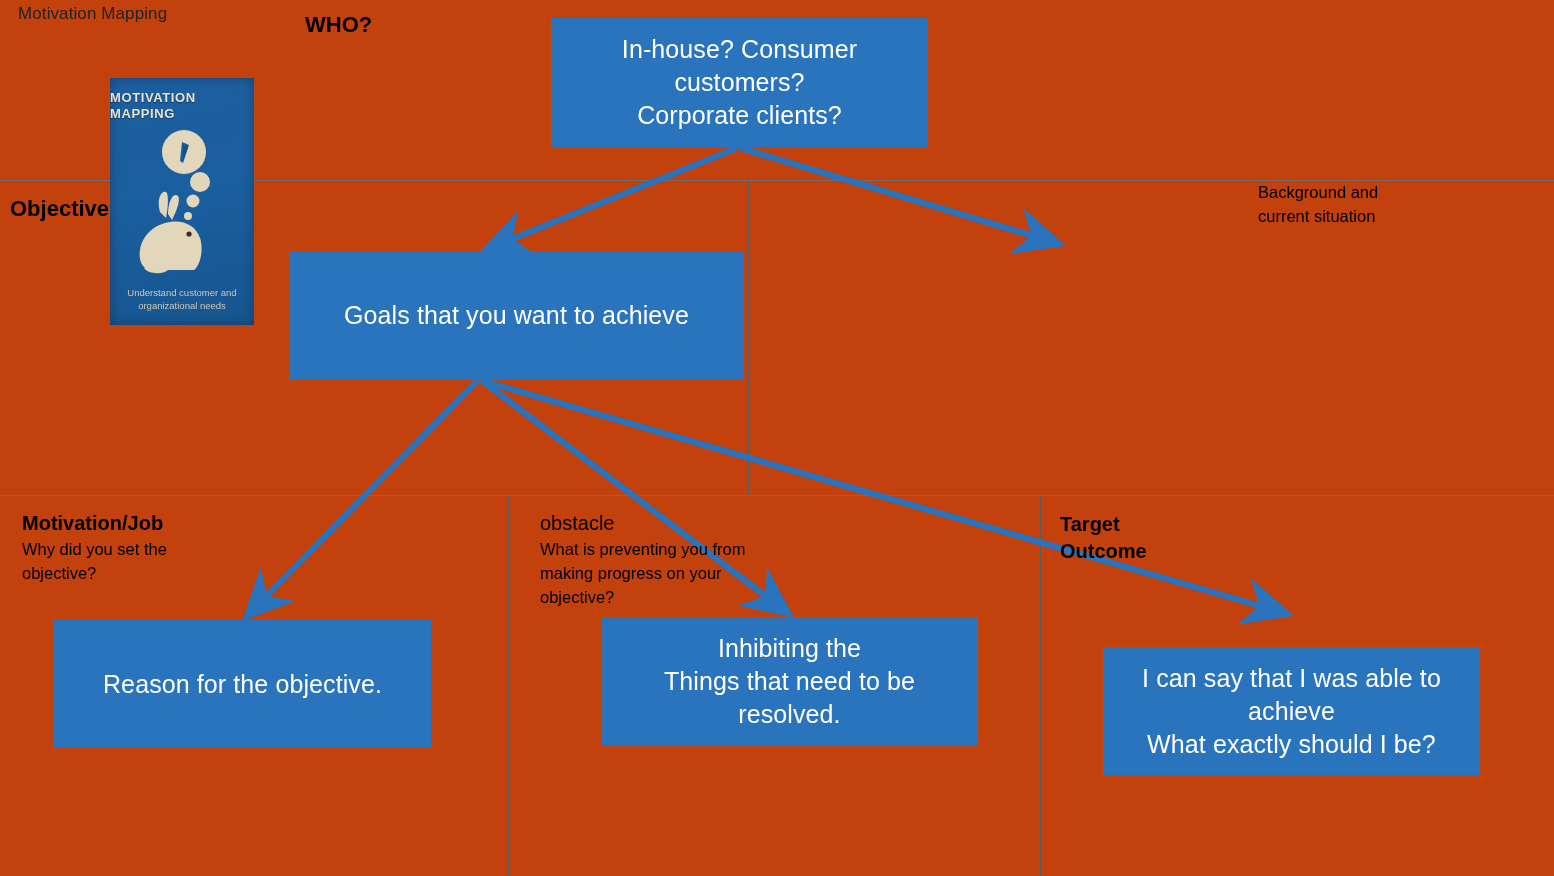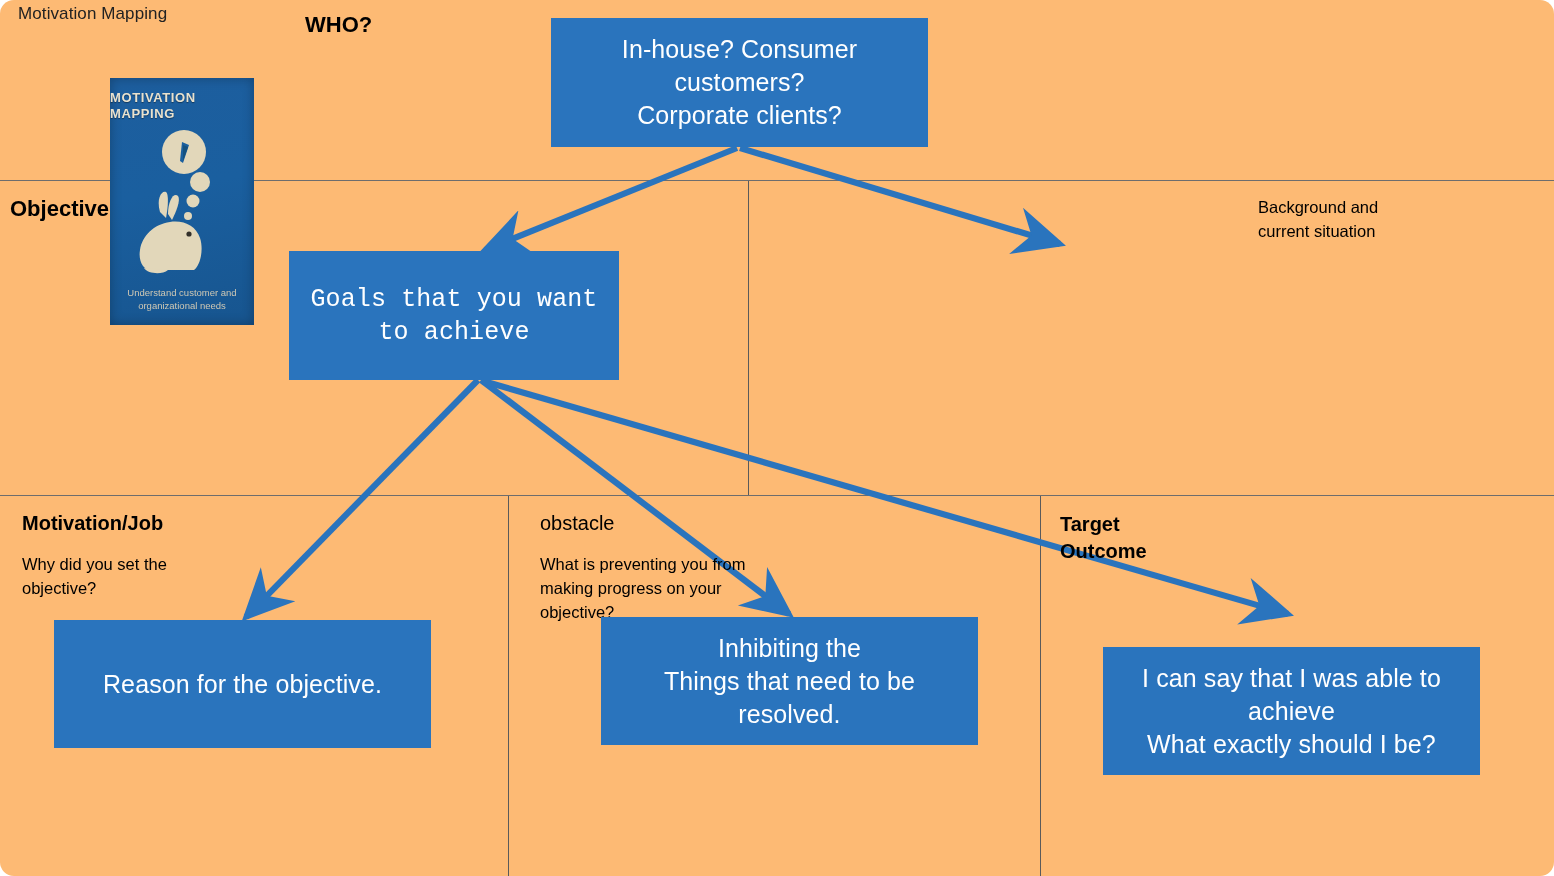--- a/index.html
+++ b/index.html
@@ -8,23 +8,22 @@
     background: #ffffff;
   }
   body {
     font-family: "Liberation Sans", sans-serif;
     -webkit-font-smoothing: antialiased;
   }
   #canvas {
     position: relative;
     width: 1554px;
     height: 876px;
-    background: #fdba74;
+    background: #c2410c;
     overflow: hidden;
-    border-radius: 14px;
   }
 
   
   .rule-h {
     position: absolute;
     height: 0;
     border-top: 1.5px solid #6d6d6d;
   }
   .rule-v {
     position: absolute;
@@ -64,21 +63,21 @@
   .sect .sect-title.regular {
     font-weight: 400;
     font-size: 20px;
   }
   .sect .sect-sub {
     font-size: 16.5px;
     font-weight: 400;
     color: #000;
     line-height: 1.45;
     white-space: pre-line;
-    margin-top: 16px;
+    margin-top: 1px;
   }
 
   
   #page-caption {
     position: absolute;
     left: 18px;
     top: 4px;
     font-size: 17px;
     color: #222;
     letter-spacing: 0.1px;
@@ -204,20 +203,20 @@
   </div>
 
   <div class="sect" style="left:1060px; top:511px; width:260px;">
     <div class="sect-title">Target
 Outcome</div>
     <div class="sect-sub"></div>
   </div>
 
   <div class="node" style="left:551px; top:18px;   width:377px; height:129px;">In-house? Consumer customers?
 Corporate clients?</div>
-  <div class="node" style="left:289px; top:251px;  width:330px; height:129px;font-family:Liberation Mono, monospace;">Goals that you want to achieve</div>
+  <div class="node" style="left:289px; top:251px;  width:455px; height:129px;">Goals that you want to achieve</div>
   <div class="node" style="left:54px;  top:620px;  width:377px; height:128px;">Reason for the objective.</div>
   <div class="node" style="left:601px; top:617px;  width:377px; height:128px;">Inhibiting the
 Things that need to be resolved.</div>
   <div class="node" style="left:1103px;top:619px;  width:377px; height:128px;margin-top:28px;">I can say that I was able to achieve
 What exactly should I be?</div>
 
 </div>
 
 </body></html>

